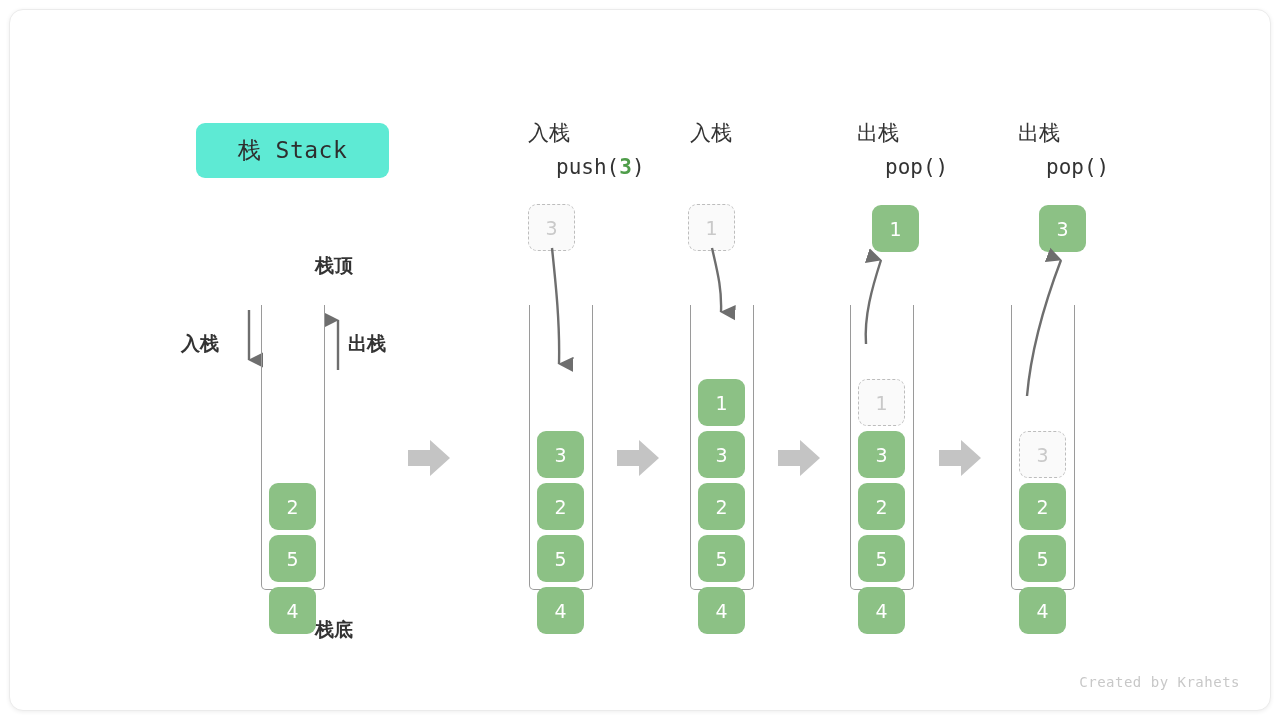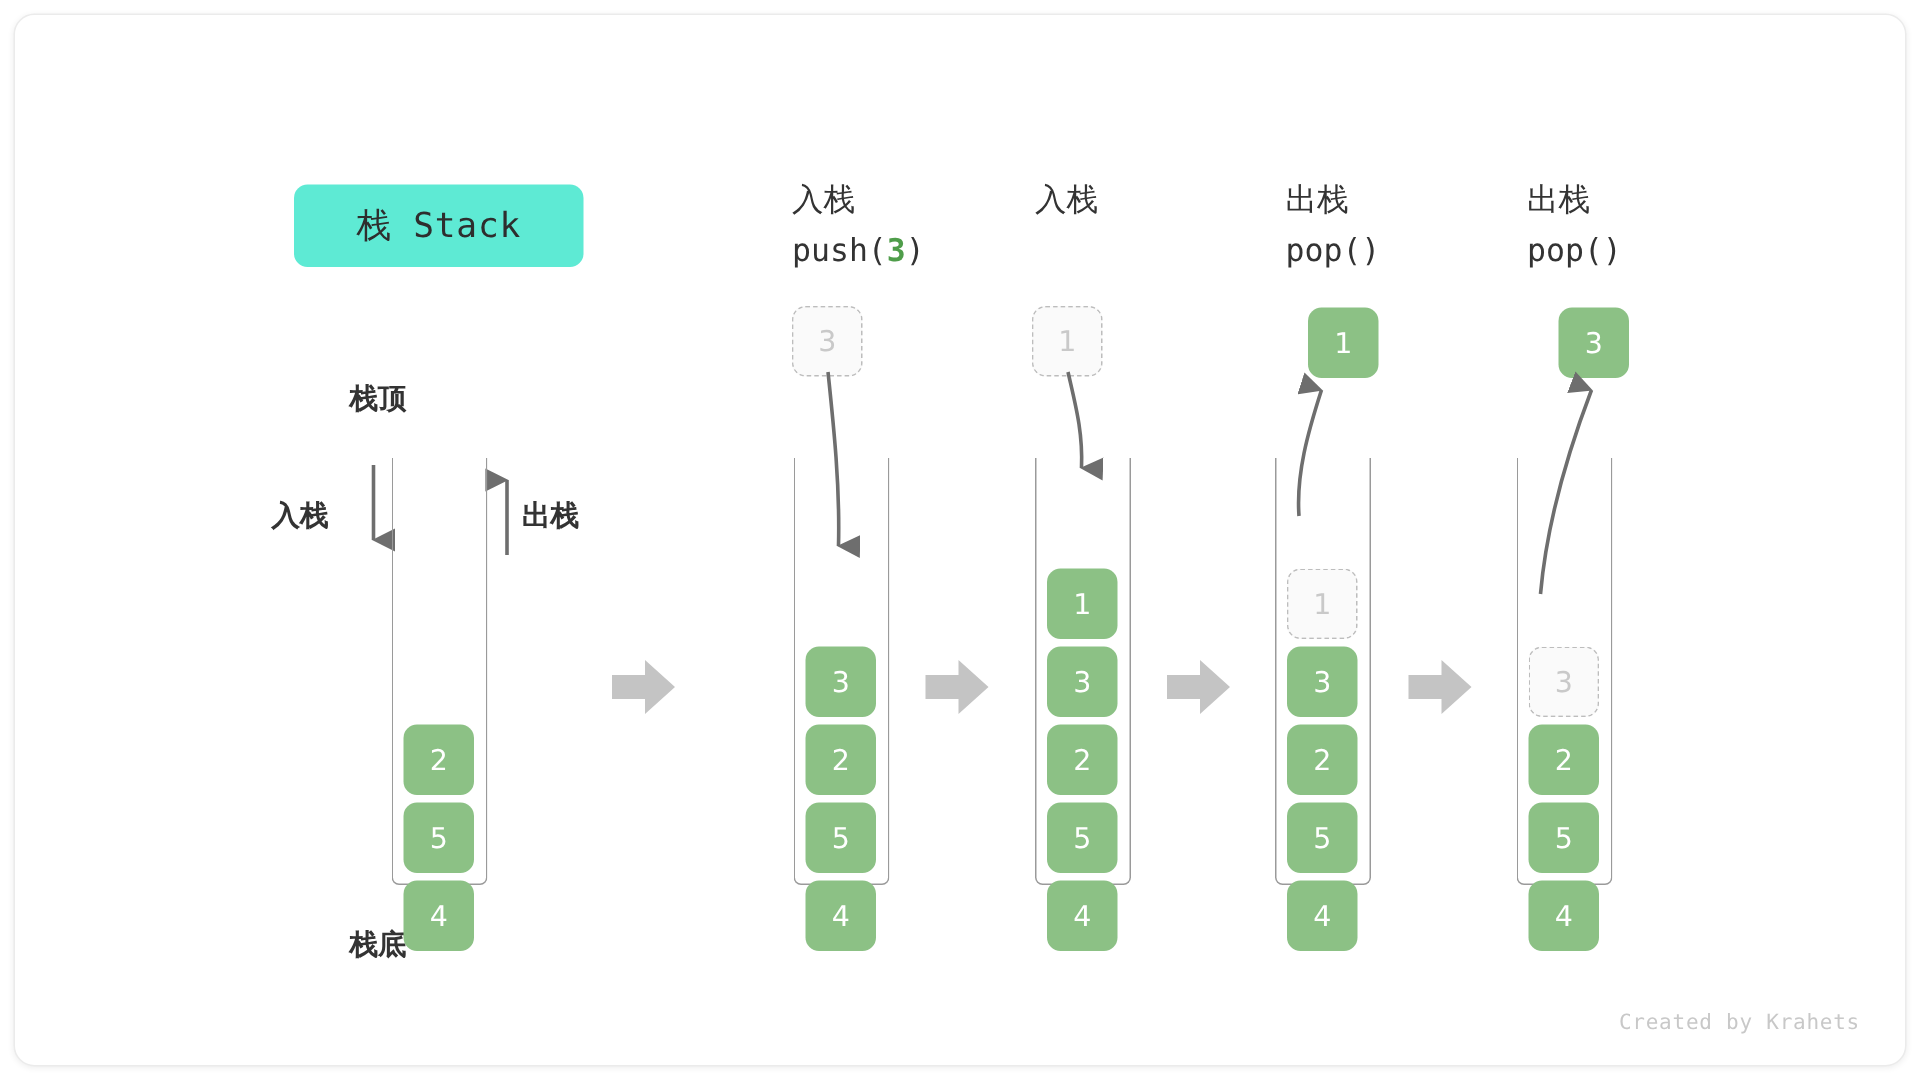--- a/index.html
+++ b/index.html
@@ -53,20 +53,21 @@
     font-family:"DejaVu Sans","Liberation Sans",sans-serif;
     font-size:21px;
     color:#333333;
   }
   .step-head .code{
     display:block;
     font-family:"DejaVu Sans Mono","Liberation Mono",monospace;
     font-size:21px;
     color:#333333;
     white-space:pre;
+    margin-left:28px;
   }
   .step-head .code .arg{color:#4f9d4a;font-weight:bold;}
   .rail{
     position:absolute;
     width:64px;height:285px;
     border-left:1.4px solid #9a9a9a;
     border-right:1.4px solid #9a9a9a;
     border-bottom:1.4px solid #9a9a9a;
     border-bottom-left-radius:5px;
     border-bottom-right-radius:5px;
@@ -93,21 +94,21 @@
 
   
   .side-label{
     font-family:"DejaVu Sans","Liberation Sans",sans-serif;
     font-size:19px;font-weight:bold;color:#333333;
     white-space:nowrap;
   }
   .cap-label{
     font-family:"DejaVu Sans","Liberation Sans",sans-serif;
     font-size:19px;font-weight:bold;color:#333333;
-    text-align:left;white-space:nowrap;
+    text-align:right;white-space:nowrap;
   }
 
   
   #footer{
     right:30px;bottom:20px;
     font-family:"DejaVu Sans Mono","Liberation Mono",monospace;
     font-size:14px;color:#c8c8c8;
     letter-spacing:0.5px;
     margin-left:40px;
   }

